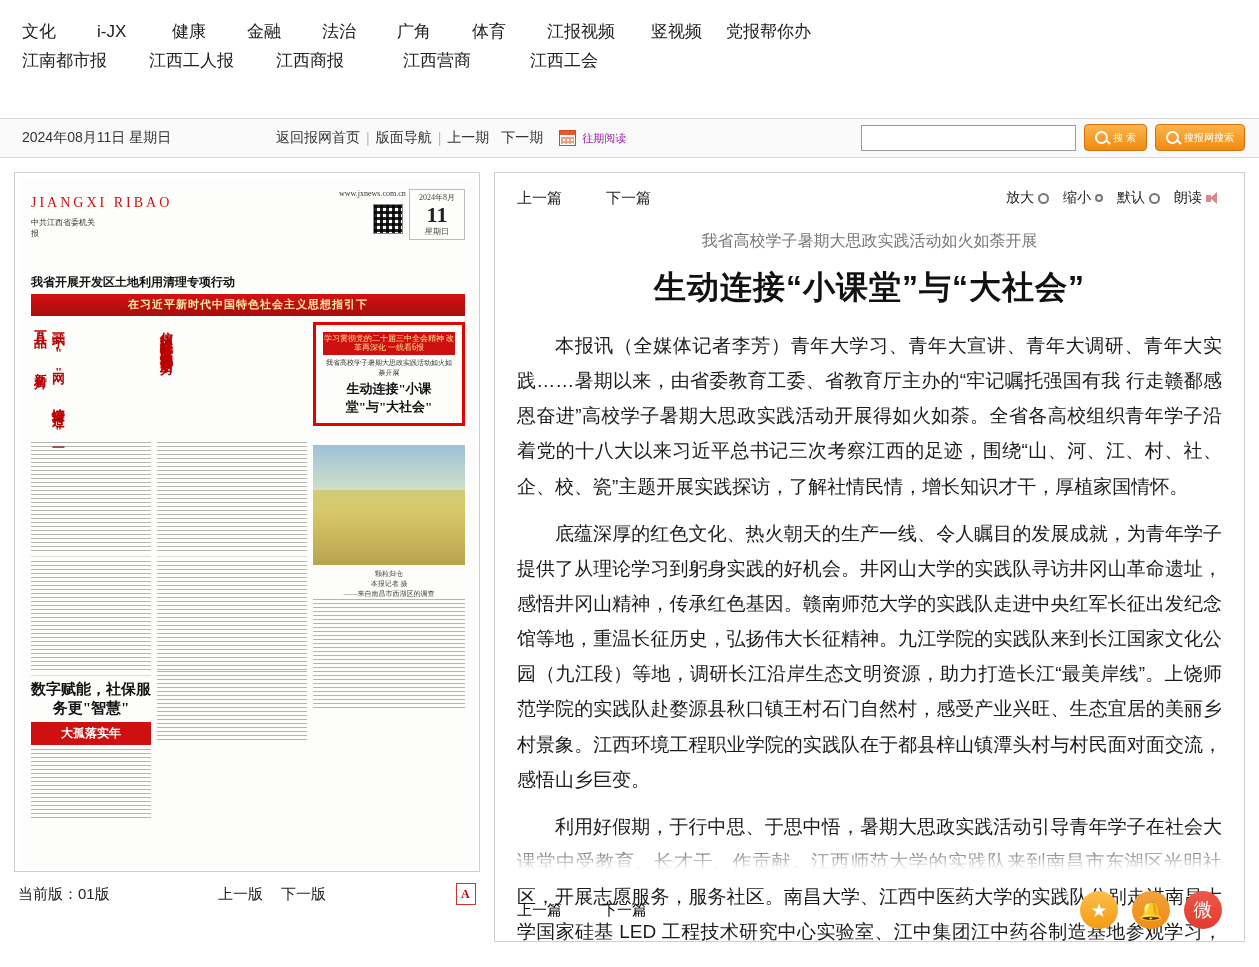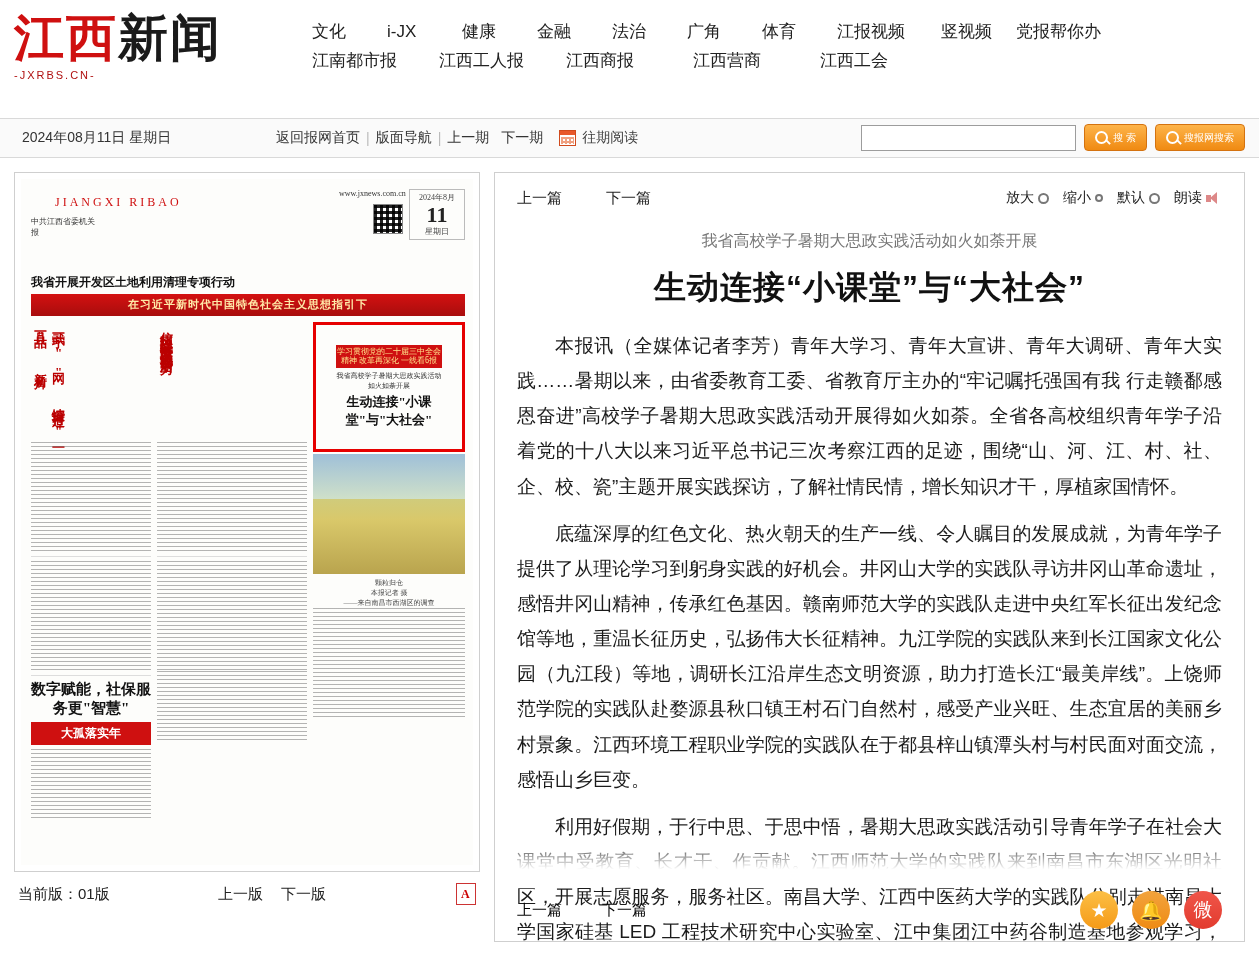--- a/index.html
+++ b/index.html
@@ -83,21 +83,21 @@
       #fff;
     border:1px solid #d04a1d;
     position: relative; vertical-align: -3px;
   }
   .cal-icon::after{
     content:""; position:absolute; left:1px; top:6px; right:1px; bottom:1px;
     background:
       repeating-linear-gradient(to right,#f0a080 0 2px,transparent 2px 4px),
       repeating-linear-gradient(to bottom,#f0a080 0 2px,transparent 2px 4px);
   }
-  .past-read { color:#404040; cursor:pointer; font-size:14px; }
+  .past-read { color:#a21caf; cursor:pointer; font-size:11px; }
 
   .search-area {
     position: absolute; right: 14px; top: 5px;
     display: flex; align-items: center; gap: 8px;
   }
   .search-input {
     width: 215px; height: 26px;
     border: 1px solid #9c9c9c;
     background: #fff;
     font-size: 13px;
@@ -150,21 +150,21 @@
     font-family: "Liberation Serif", serif;
   }
   .paper-masthead {
     display:flex; align-items:flex-start; padding: 10px 8px 0 10px; height: 96px;
   }
   .masthead-title {
     font-family: "Liberation Serif", serif;
     font-size: 42px; font-weight: bold; color: #cf1010;
     letter-spacing: 1px; line-height: 1;
   }
-  .masthead-pinyin { font-size: 12px; color:#cf1010; letter-spacing:3px; margin-top:6px;margin-left:24px;}
+  .masthead-pinyin { font-size: 14px; color:#cf1010; letter-spacing:3px; margin-top:6px;}
   .masthead-right { margin-left:auto; display:flex; gap:6px; }
   .mh-col { width: 64px; font-size: 8px; color:#333; }
   .mh-date-box { border:1px solid #bbb; width:56px; text-align:center; padding:2px 0;}
   .mh-date-box .d { font-size: 22px; font-weight:bold; color:#222; line-height:1.05;}
   .mh-date-box .m { font-size: 8px; color:#444; }
   .qr { width:30px; height:30px; background:
       repeating-linear-gradient(to right,#222 0 3px,#fff 3px 6px),
       repeating-linear-gradient(to bottom,#222 0 3px,#fff 3px 6px);
       background-blend-mode:multiply; border:1px solid #888; }
 
@@ -194,22 +194,22 @@
   .tiny-lines {
     background:
       repeating-linear-gradient(to bottom,#6a6a6a 0 1px, transparent 1px 4px);
     height: 40px; opacity:.5;
   }
   .tiny-lines.s2 { height: 70px; }
   .tiny-lines.s3 { height: 110px; }
   .blk-title { font-size: 12px; font-weight:bold; color:#111; line-height:1.3; margin-bottom:3px;}
   .hl-box {
     border: 3px solid #e60000;
-    padding: 20px;
-    margin-bottom: 2px;
+    padding: 7px;
+    margin-bottom: 19px;
   }
   .hl-banner {
     background:#cf1010; color:#ffe08a; font-size:8px; text-align:center;
     padding:2px 0; line-height:1.2;
   }
   .hl-sub { font-size:7px; color:#333; text-align:center; margin:3px 0 2px; }
   .hl-title { font-size:13px; font-weight:bold; text-align:center; color:#111; }
   .photo {
     height: 120px;
     background: linear-gradient(#bcd3a0, #d9c86a 55%, #b9a44e);
@@ -301,26 +301,20 @@
   .sh.star { background: linear-gradient(#fcbf45,#f59a17); }
   .sh.bell { background: linear-gradient(#f2a33c,#ef8b14); }
   .sh.weibo { background: linear-gradient(#f0564a,#e23b2e); }
 </style>
 </head>
 <body>
 
 <div class="page">
 
   <div class="header">
-    <div class="logo-wrap">
-      <div class="logo">
-        <span class="red">江西</span><span class="black">新闻</span>
-      </div>
-      <div class="logo-sub">-JXRBS.CN-</div>
-    </div>
 
     <div class="nav">
       <div class="nav-row r2">
         <span class="nav-item">文化</span>
         <span class="nav-item">i-JX</span>
         <span class="nav-item">健康</span>
         <span class="nav-item">金融</span>
         <span class="nav-item">法治</span>
         <span class="nav-item">广角</span>
         <span class="nav-item">体育</span>

